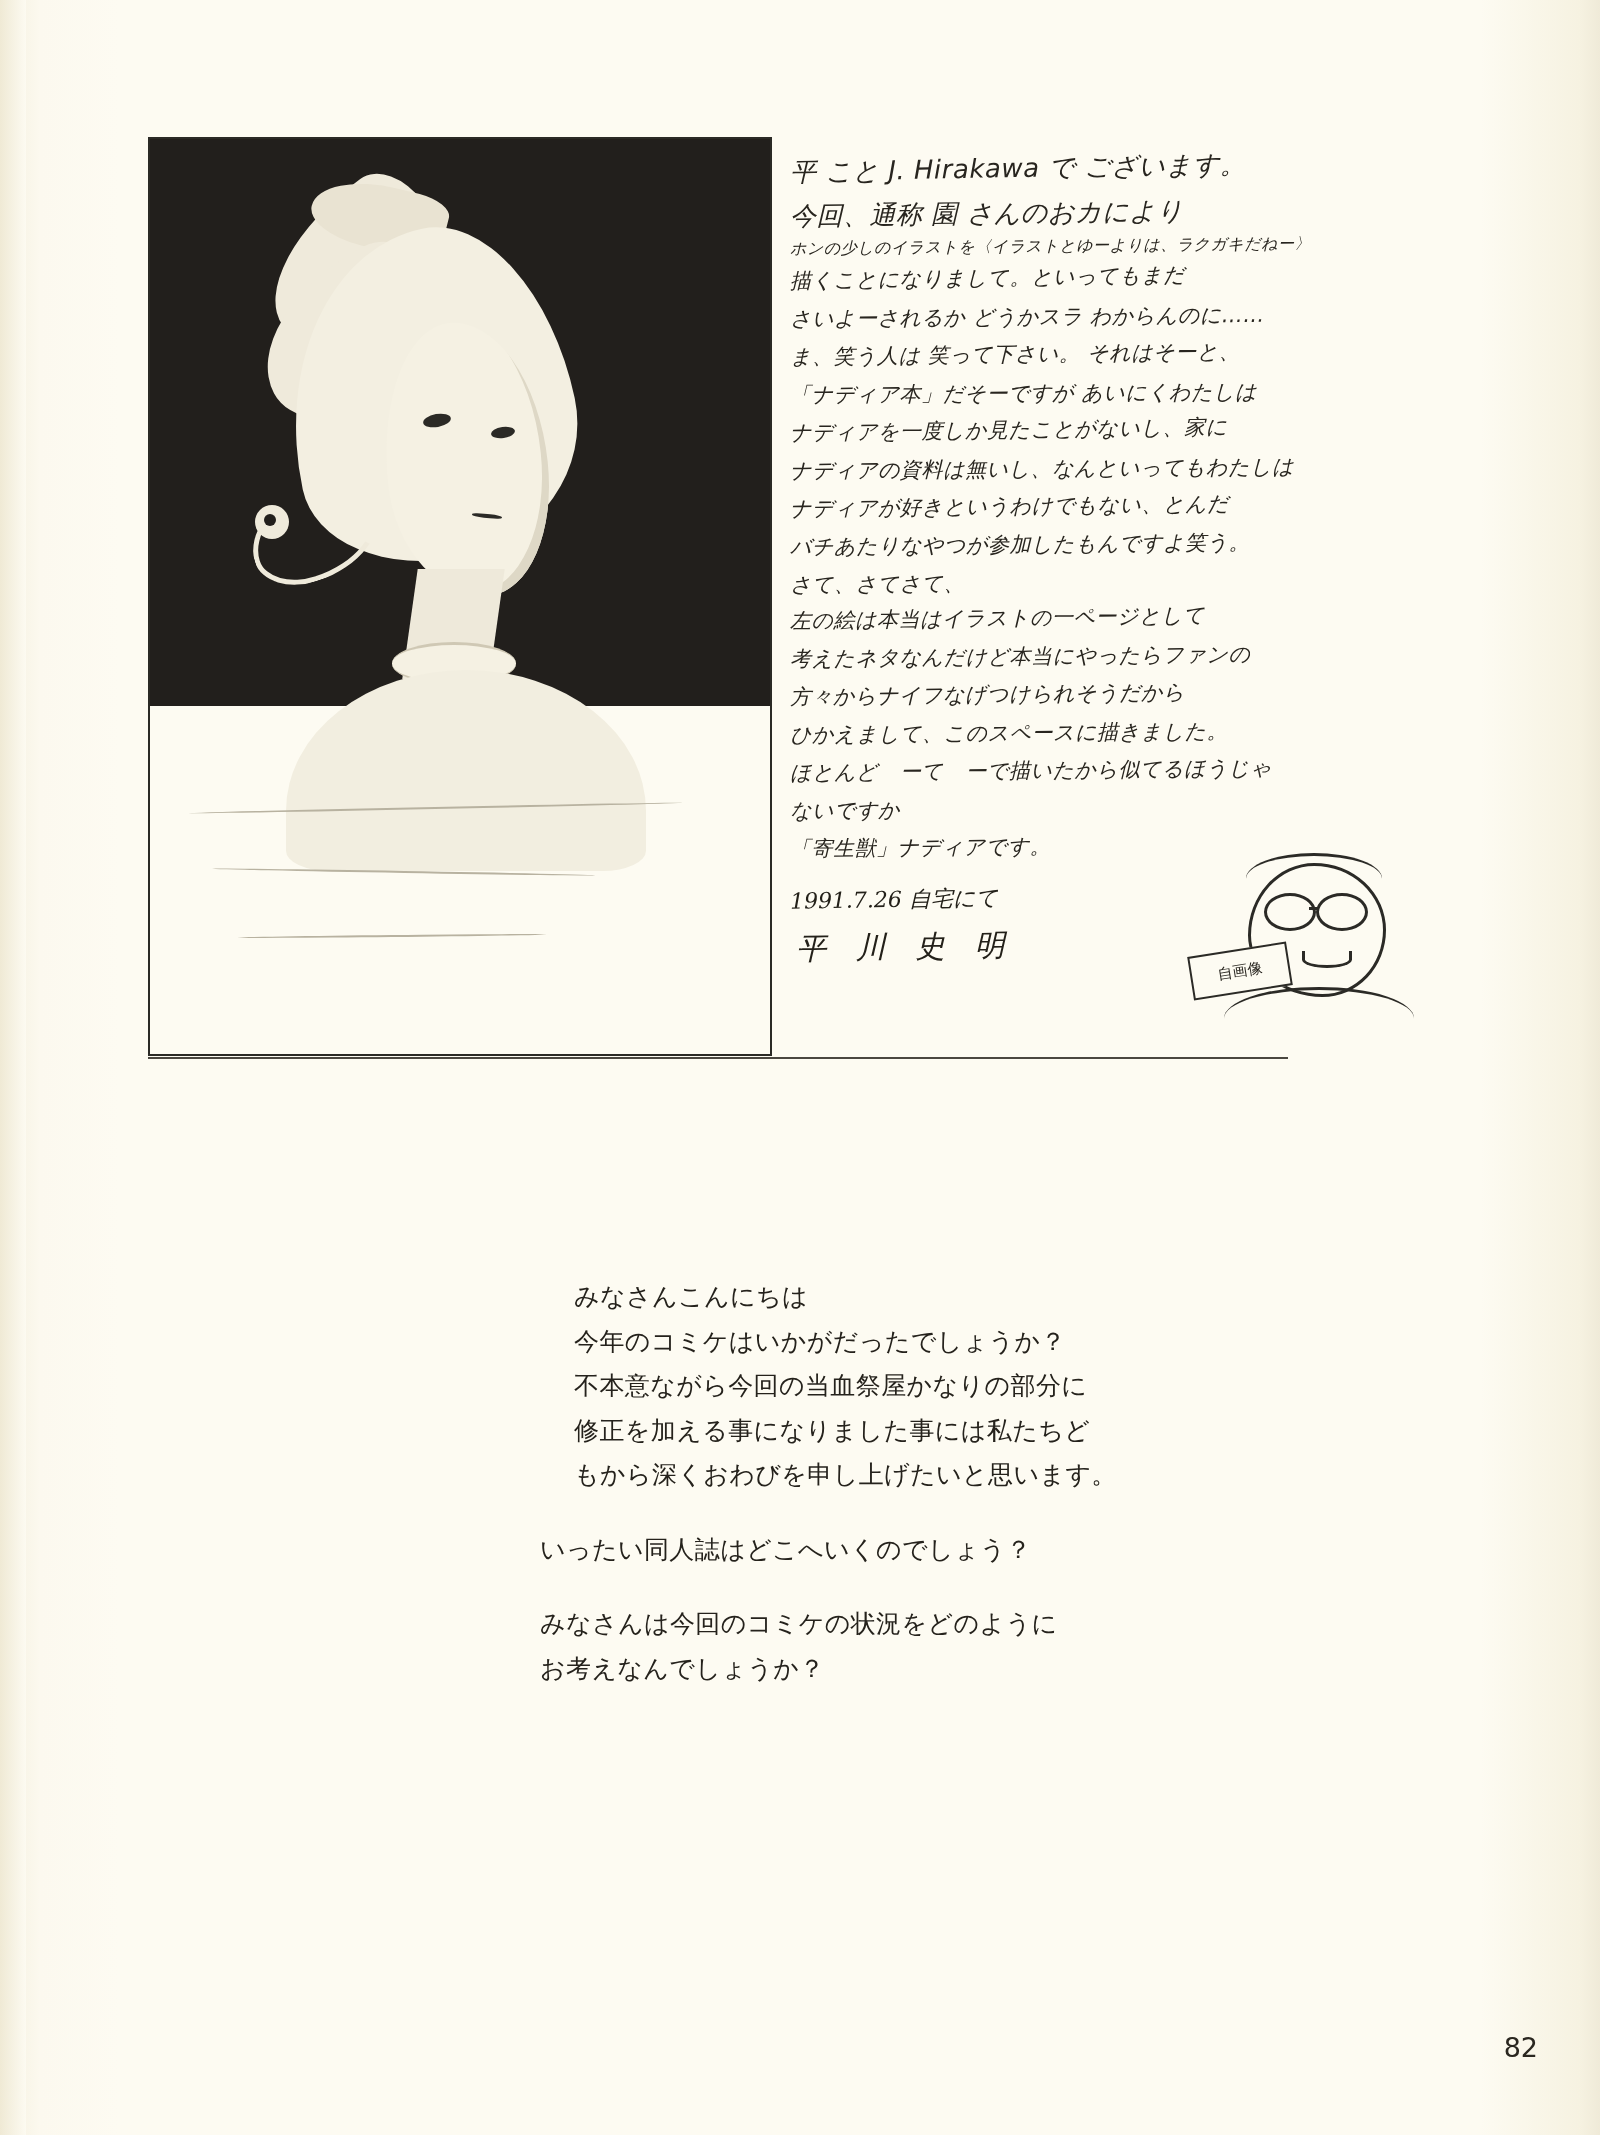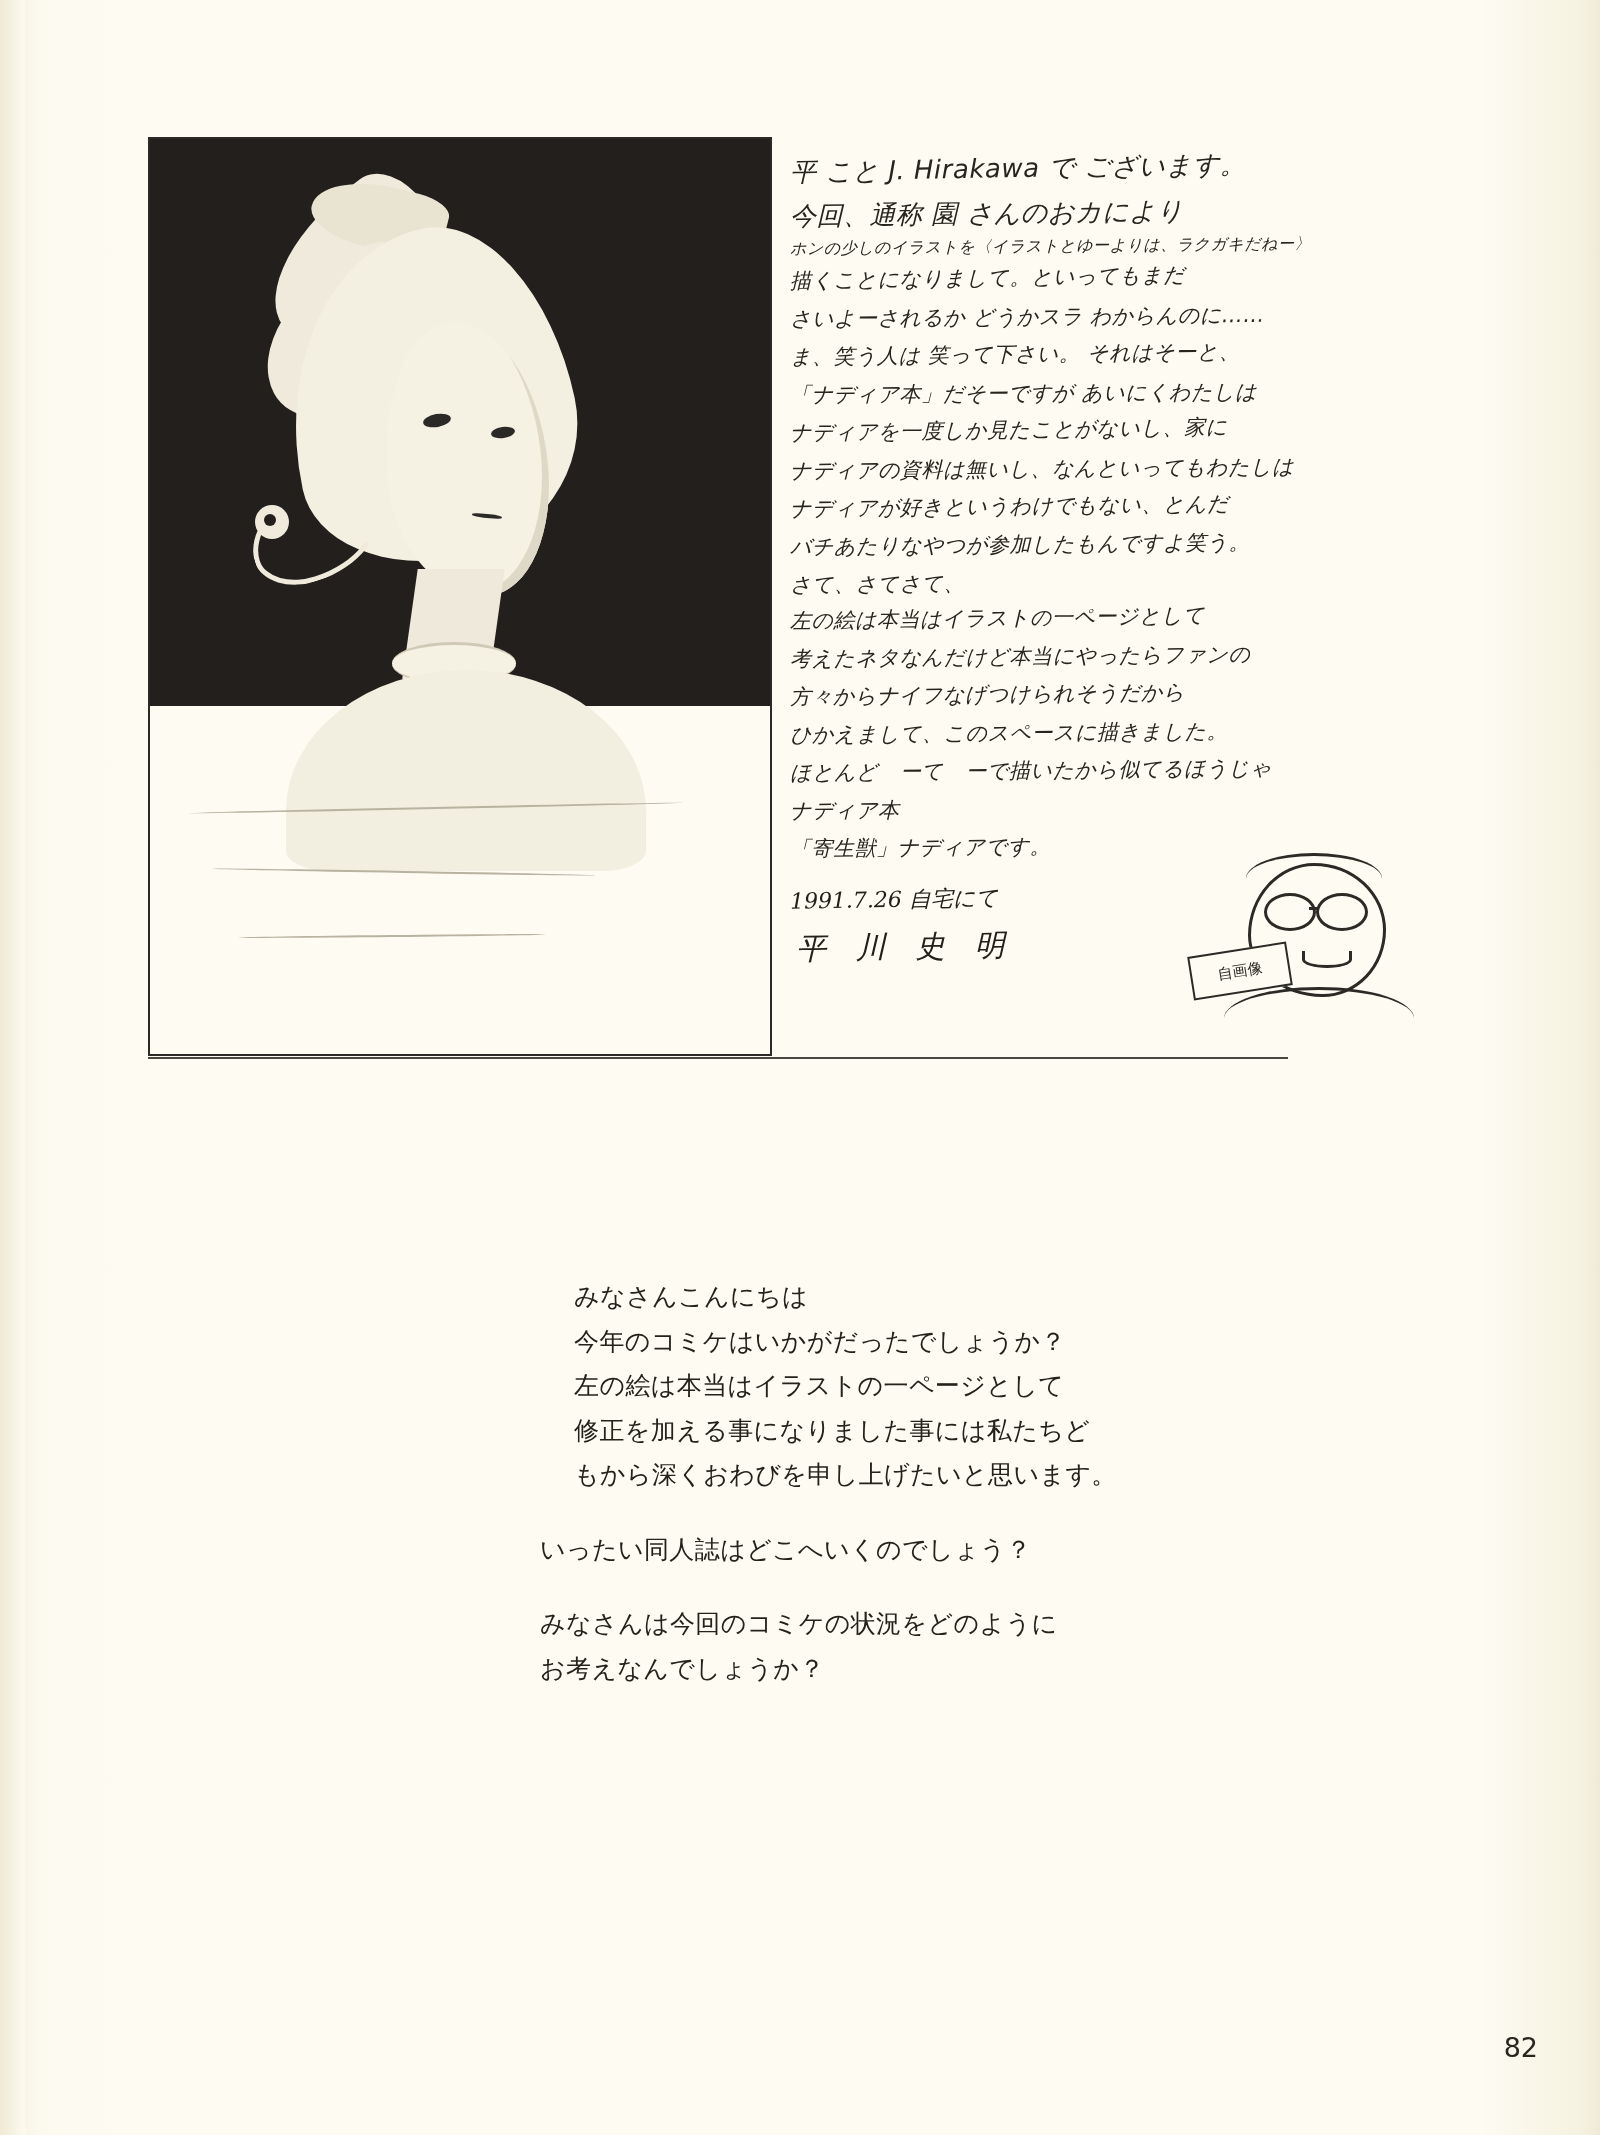--- a/index.html
+++ b/index.html
@@ -375,42 +375,42 @@
     <div class="hand-line" style="top:264px; transform:rotate(-0.8deg);">ナディアを一度しか見たことがないし、家に</div>
     <div class="hand-line" style="top:302px; transform:rotate(-0.5deg);">ナディアの資料は無いし、なんといってもわたしは</div>
     <div class="hand-line" style="top:340px; transform:rotate(-0.7deg);">ナディアが好きというわけでもない、とんだ</div>
     <div class="hand-line" style="top:378px; transform:rotate(-0.6deg);">バチあたりなやつが参加したもんですよ笑う。</div>
     <div class="hand-line" style="top:416px; transform:rotate(-0.5deg);">さて、さてさて、</div>
     <div class="hand-line" style="top:452px; transform:rotate(-0.8deg);">左の絵は本当はイラストの一ページとして</div>
     <div class="hand-line" style="top:490px; transform:rotate(-0.6deg);">考えたネタなんだけど本当にやったらファンの</div>
     <div class="hand-line" style="top:528px; transform:rotate(-0.7deg);">方々からナイフなげつけられそうだから</div>
     <div class="hand-line" style="top:566px; transform:rotate(-0.5deg);">ひかえまして、このスペースに描きました。</div>
     <div class="hand-line" style="top:604px; transform:rotate(-0.6deg);">ほとんどゞーてゞーで描いたから似てるほうじゃ</div>
-    <div class="hand-line" style="top:642px; transform:rotate(-0.5deg);">ナディア本</div>
+    <div class="hand-line" style="top:642px; transform:rotate(-0.5deg);">ないですか</div>
     <div class="hand-line" style="top:680px; transform:rotate(-0.6deg);">「寄生獣」ナディアです。</div>
 
     <div class="hand-sig" style="left:0px; top:730px; font-size:22px; transform:rotate(-1deg);">1991.7.26 自宅にて</div>
     <div class="hand-sig" style="left:6px; top:772px; font-size:30px; letter-spacing:10px; transform:rotate(-1deg);">平 川  史 明</div>
 
     <div class="doodle">
       <div class="d-hair"></div>
       <div class="d-head"></div>
       <div class="d-glass l"></div>
       <div class="d-glass r"></div>
       <div class="d-bridge"></div>
       <div class="d-mouth"></div>
       <div class="d-shoulder"></div>
       <div class="d-label">自画像</div>
     </div>
   </div>
 
   <div class="text-block">
     <p class="indent" style="white-space:pre-line;">みなさんこんにちは
 今年のコミケはいかがだったでしょうか？
-左の絵は本当はイラストの一ページとして
+不本意ながら今回の当血祭屋かなりの部分に
 修正を加える事になりました事には私たちど
 もから深くおわびを申し上げたいと思います。</p>
     <p style="white-space:pre-line;">いったい同人誌はどこへいくのでしょう？</p>
     <p style="white-space:pre-line;">みなさんは今回のコミケの状況をどのように
 お考えなんでしょうか？</p>
   </div>
 
   <div class="page-number">82</div>
 </div>
 

